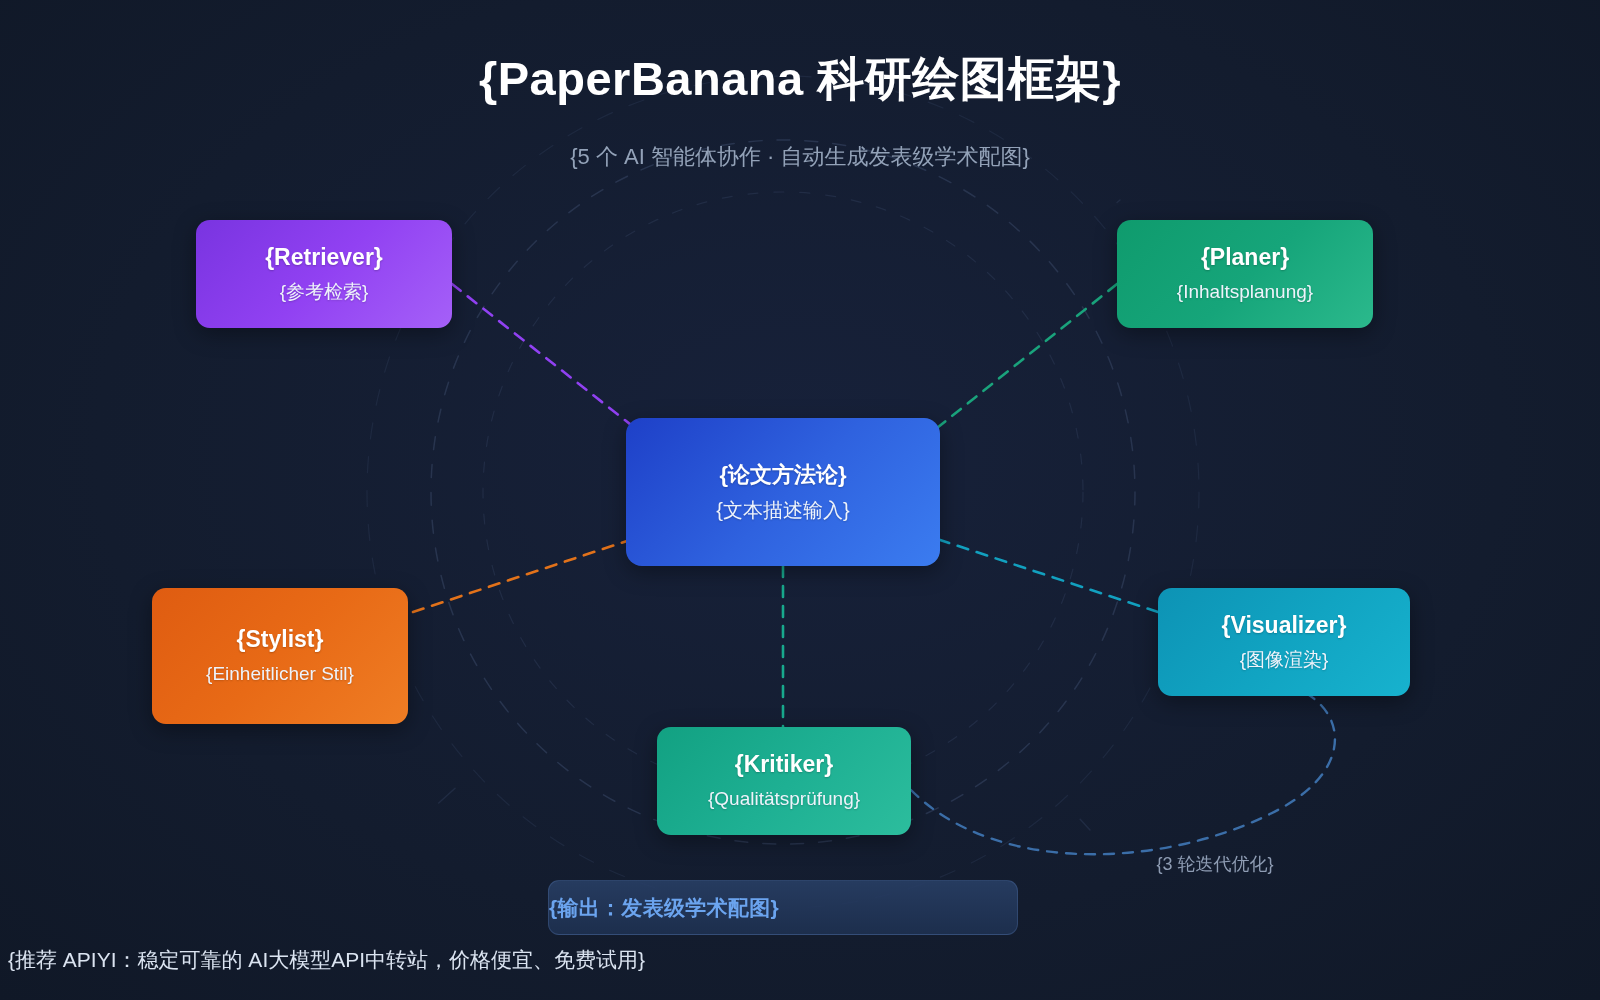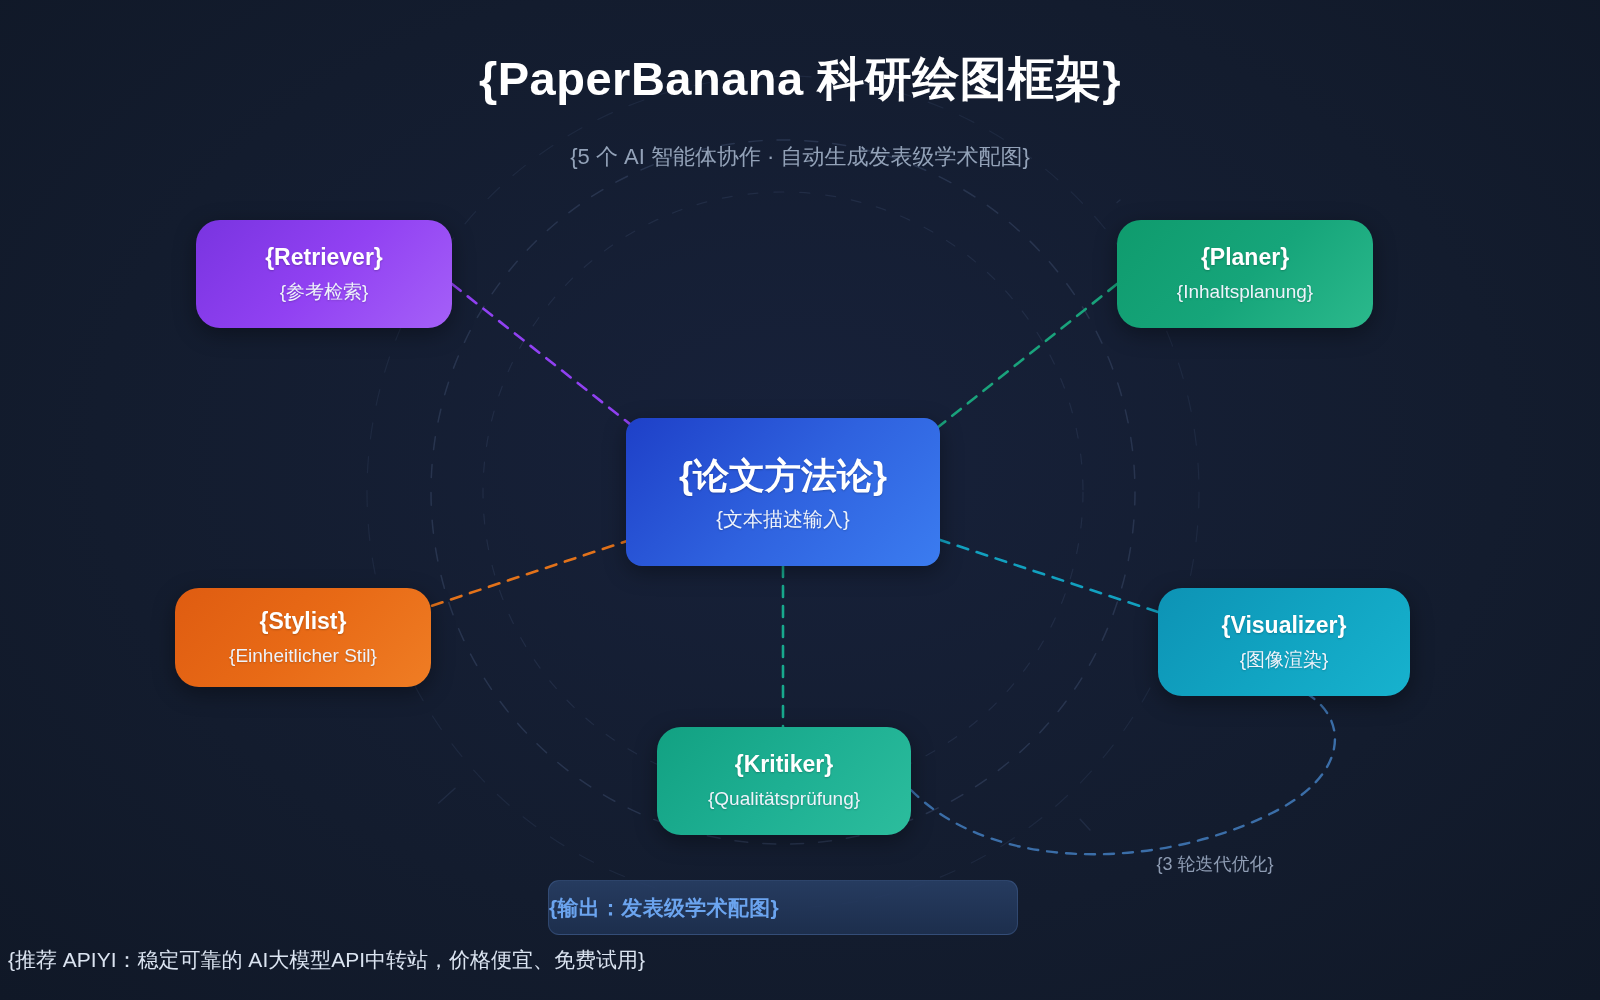--- a/index.html
+++ b/index.html
@@ -33,21 +33,21 @@
     font-size:47px; font-weight:bold;
     color:#ffffff; letter-spacing:0.5px;
   }
   #page-subtitle {
     margin-top:31px;
     font-size:22px; color:#93a2b8; font-weight:400;
   }
 
   .node {
     position:absolute; z-index:3;
-    border-radius:24px;
+    border-radius:14px;
     display:flex; flex-direction:column;
     align-items:center; justify-content:center;
     box-shadow:0 6px 22px rgba(0,0,0,0.36);
     cursor:pointer;
   }
   .node .n-title {
     color:#ffffff; font-weight:bold;
     font-size:23px; line-height:1.25;
     text-shadow:0 1px 2px rgba(0,0,0,0.22);
   }
@@ -56,33 +56,33 @@
     font-size:19px; line-height:1.3;
     margin-top:8px;
     text-shadow:0 1px 2px rgba(0,0,0,0.18);
   }
 
   #node-center {
     left:626px; top:418px; width:314px; height:148px;
     background:linear-gradient(135deg,#1e40c8 0%,#2f62df 52%,#3b7cf0 100%);
     border-radius:16px;
   }
-  #node-center .n-title { font-size:36px; }
+  #node-center .n-title { font-size:22px; }
   #node-center .n-sub  { font-size:20px; }
 
   #node-retriever {
     left:196px; top:220px; width:256px; height:108px;
     background:linear-gradient(135deg,#7934e0 0%,#9141f2 50%,#a560f8 100%);
   }
   #node-planer {
     left:1117px; top:220px; width:256px; height:108px;
     background:linear-gradient(135deg,#0f9b6d 0%,#16a57a 52%,#2bb98c 100%);
   }
   #node-stylist {
-    left:175px; top:588px; width:256px; height:99px;
+    left:152px; top:588px; width:256px; height:136px;
     background:linear-gradient(135deg,#df5c11 0%,#e86a16 50%,#ef7d24 100%);
   }
   #node-visualizer {
     left:1158px; top:588px; width:252px; height:108px;
     background:linear-gradient(135deg,#0d93b5 0%,#11a4c2 52%,#17b2ce 100%);
   }
   #node-kritiker {
     left:657px; top:727px; width:254px; height:108px;
     background:linear-gradient(135deg,#12a182 0%,#1eb093 52%,#2cbd9d 100%);
   }

